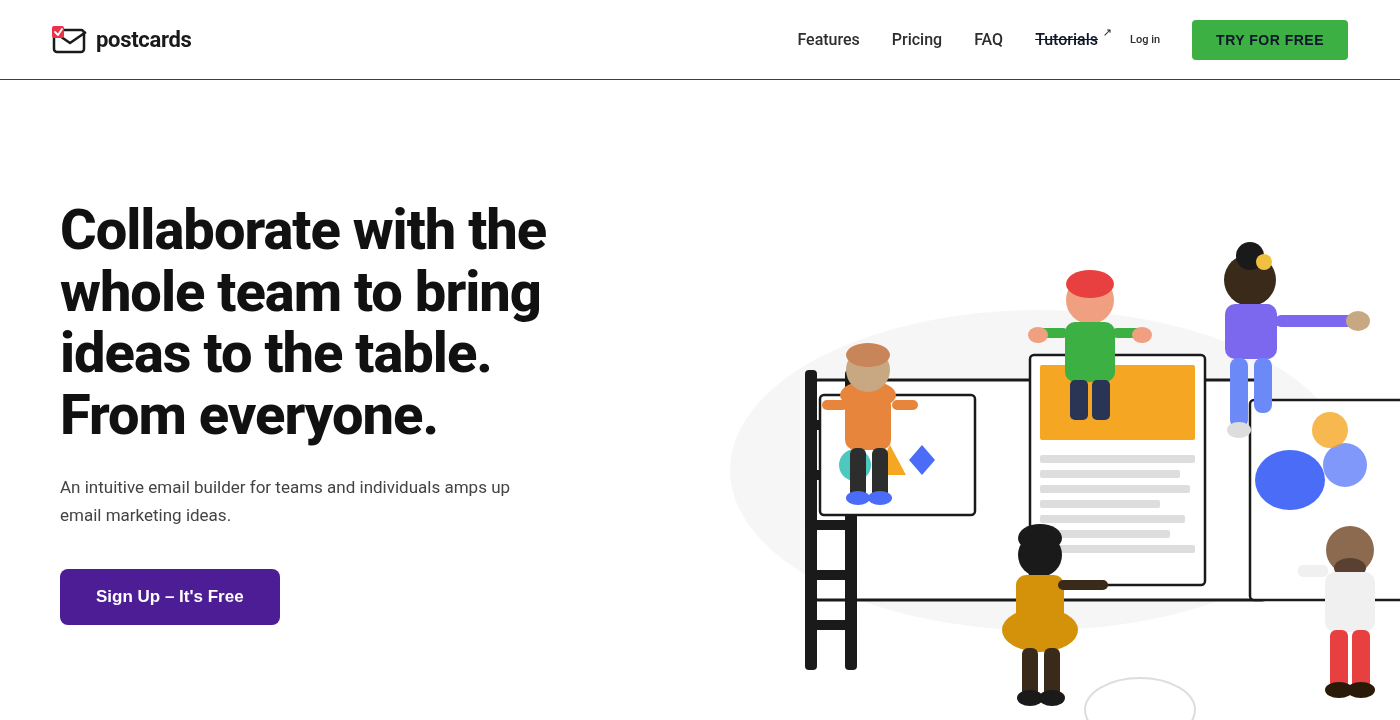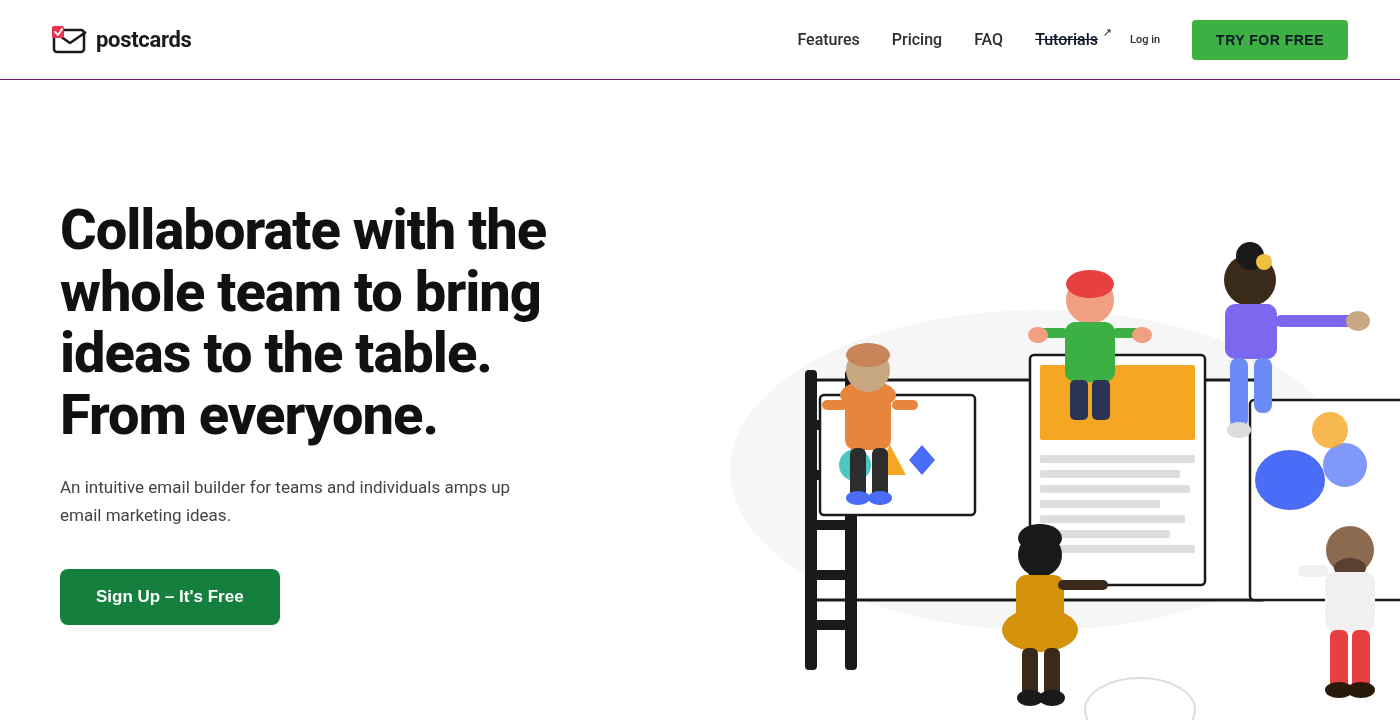--- a/index.html
+++ b/index.html
@@ -119,21 +119,21 @@
 
     .hero-subtitle {
       font-size: 17px;
       color: #444;
       line-height: 1.6;
       margin-bottom: 40px;
       max-width: 460px;
     }
 
     .btn-signup {
-      background: #15803d;
+      background: #4c1d95;
       color: #fff;
       border: none;
       padding: 18px 36px;
       border-radius: 8px;
       font-size: 17px;
       font-weight: 600;
       cursor: pointer;
     }
 
     

